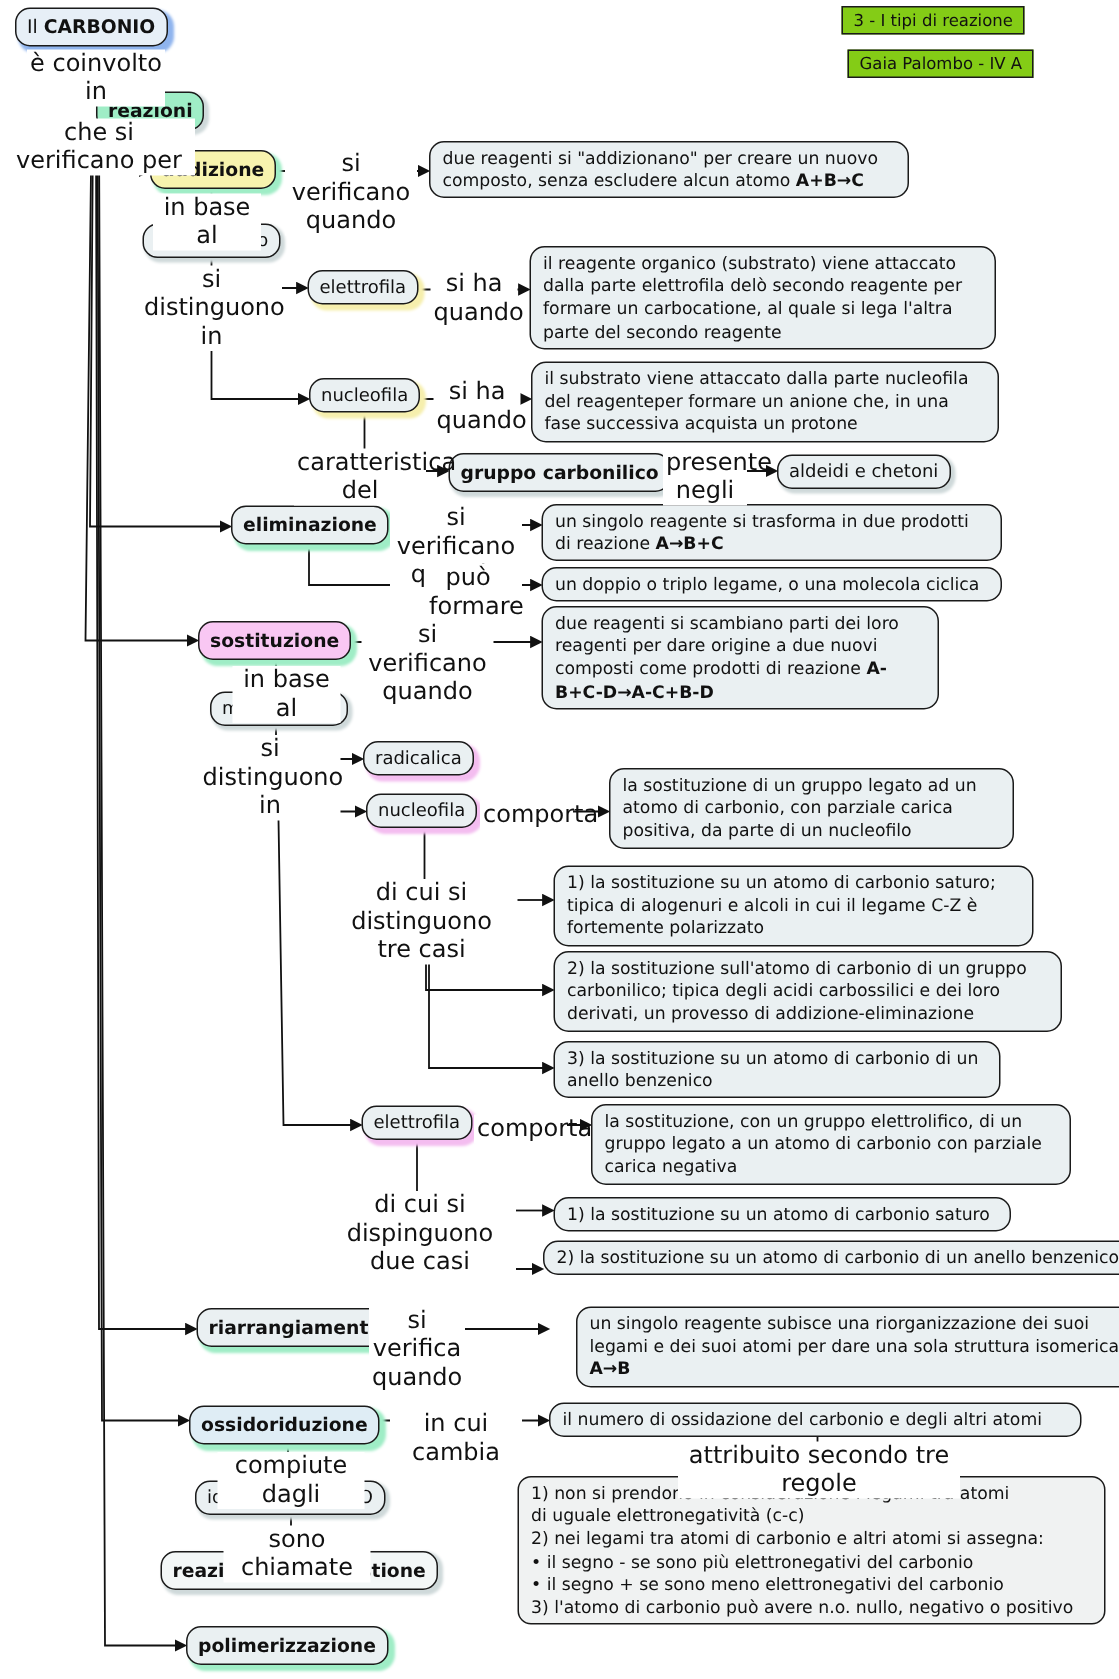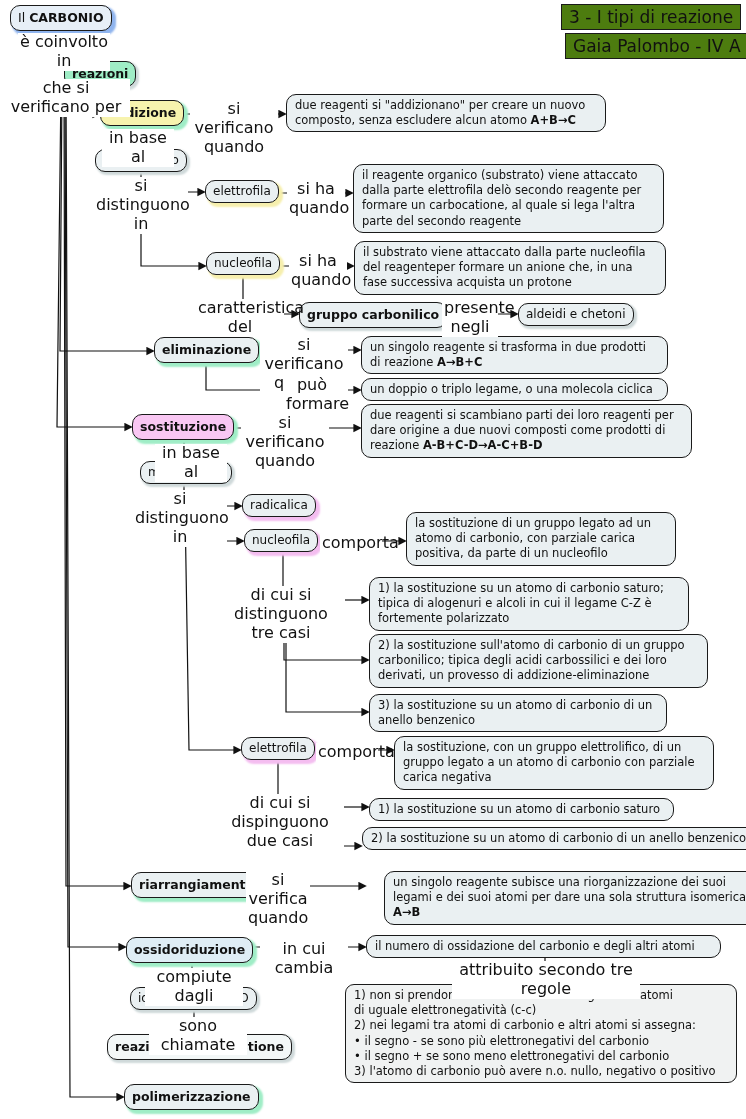--- a/index.html
+++ b/index.html
@@ -15,21 +15,21 @@
   .sh-g{box-shadow:3px 3px 2px 1px #9fedc6}
   .sh-y{box-shadow:3px 3px 2px 1px #f6efad}
   .sh-p{box-shadow:3px 3px 2px 1px #f4bdf0}
   .sh-b{box-shadow:3px 3px 2px 1px #8fb4ee}
   .sh-gr{box-shadow:2px 2px 2px 1px #cfd9da}
   .desc{position:absolute;border:1px solid #1a1a1a;border-radius:10px;background:#eaf0f2;
         font-size:11.5px;line-height:1.32;padding:3px 8px;box-sizing:border-box;}
   .rules{background:#f0f2f2;white-space:pre-line;border-radius:9px;}
   .lbl{position:absolute;font-size:16px;line-height:1.18;text-align:center;background:#fff;
        white-space:pre-line;padding:0 2px;box-sizing:border-box;}
-  .hdr{position:absolute;border:1px solid #1a1a1a;background:#4d7c0f;font-size:17px;
+  .hdr{position:absolute;border:1px solid #1a1a1a;background:#84cc16;font-size:11px;
        padding:2px 7px;white-space:nowrap;}
   b{font-weight:bold}
 </style>
 </head>
 <body>
 
 <div id="map">
 
   <svg class="links" viewBox="0 0 746 1119">
     <defs>
@@ -104,21 +104,21 @@
   <div class="node f-lblue sh-g" style="left:126px;top:937px;">ossidoriduzione</div>
   <div class="node sm sh-gr" style="left:130px;top:987px;">idrocarburi con l'O</div>
   <div class="node f-white sh-gr" style="left:107px;top:1034px;">reazioni di combustione</div>
   <div class="node sh-g" style="left:124px;top:1084px;">polimerizzazione</div>
 
   <div class="desc" style="left:286px;top:94px;width:320px;"><span>due reagenti si "addizionano" per creare un nuovo composto, senza escludere alcun atomo </span><b>A+B→C</b></div>
   <div class="desc" style="left:353px;top:164px;width:311px;">il reagente organico (substrato) viene attaccato dalla parte elettrofila delò secondo reagente per formare un carbocatione, al quale si lega l'altra parte del secondo reagente</div>
   <div class="desc" style="left:354px;top:241px;width:312px;">il substrato viene attaccato dalla parte nucleofila del reagenteper formare un anione che, in una fase successiva acquista un protone</div>
   <div class="desc" style="left:361px;top:336px;width:307px;"><span>un singolo reagente si trasforma in due prodotti di reazione </span><b>A→B+C</b></div>
   <div class="desc" style="left:361px;top:378px;width:307px;">un doppio o triplo legame, o una molecola ciclica</div>
-  <div class="desc" style="left:361px;top:404px;width:331px;"><span>due reagenti si scambiano parti dei loro reagenti per dare origine a due nuovi composti come prodotti di reazione </span><b>A-B+C-D→A-C+B-D</b></div>
+  <div class="desc" style="left:361px;top:404px;width:265px;"><span>due reagenti si scambiano parti dei loro reagenti per dare origine a due nuovi composti come prodotti di reazione </span><b>A-B+C-D→A-C+B-D</b></div>
   <div class="desc" style="left:406px;top:512px;width:270px;">la sostituzione di un gruppo legato ad un atomo di carbonio, con parziale carica positiva, da parte di un nucleofilo</div>
   <div class="desc" style="left:369px;top:577px;width:320px;">1) la sostituzione su un atomo di carbonio saturo; tipica di alogenuri e alcoli in cui il legame C-Z è fortemente polarizzato</div>
   <div class="desc" style="left:369px;top:634px;width:339px;">2) la sostituzione sull'atomo di carbonio di un gruppo carbonilico; tipica degli acidi carbossilici e dei loro derivati, un provesso di addizione-eliminazione</div>
   <div class="desc" style="left:369px;top:694px;width:298px;">3) la sostituzione su un atomo di carbonio di un anello benzenico</div>
   <div class="desc" style="left:394px;top:736px;width:320px;">la sostituzione, con un gruppo elettrolifico, di un gruppo legato a un atomo di carbonio con parziale carica negativa</div>
   <div class="desc" style="left:369px;top:798px;width:305px;">1) la sostituzione su un atomo di carbonio saturo</div>
   <div class="desc" style="left:362px;top:827px;width:395px;">2) la sostituzione su un atomo di carbonio di un anello benzenico</div>
   <div class="desc" style="left:384px;top:871px;width:379px;"><span>un singolo reagente subisce una riorganizzazione dei suoi legami e dei suoi atomi per dare una sola struttura isomerica </span><b>A→B</b></div>
   <div class="desc" style="left:366px;top:935px;width:355px;">il numero di ossidazione del carbonio e degli altri atomi</div>
   <div class="desc rules" style="left:345px;top:984px;width:392px;">1) non si prendono in considerazione i legami tra atomi

